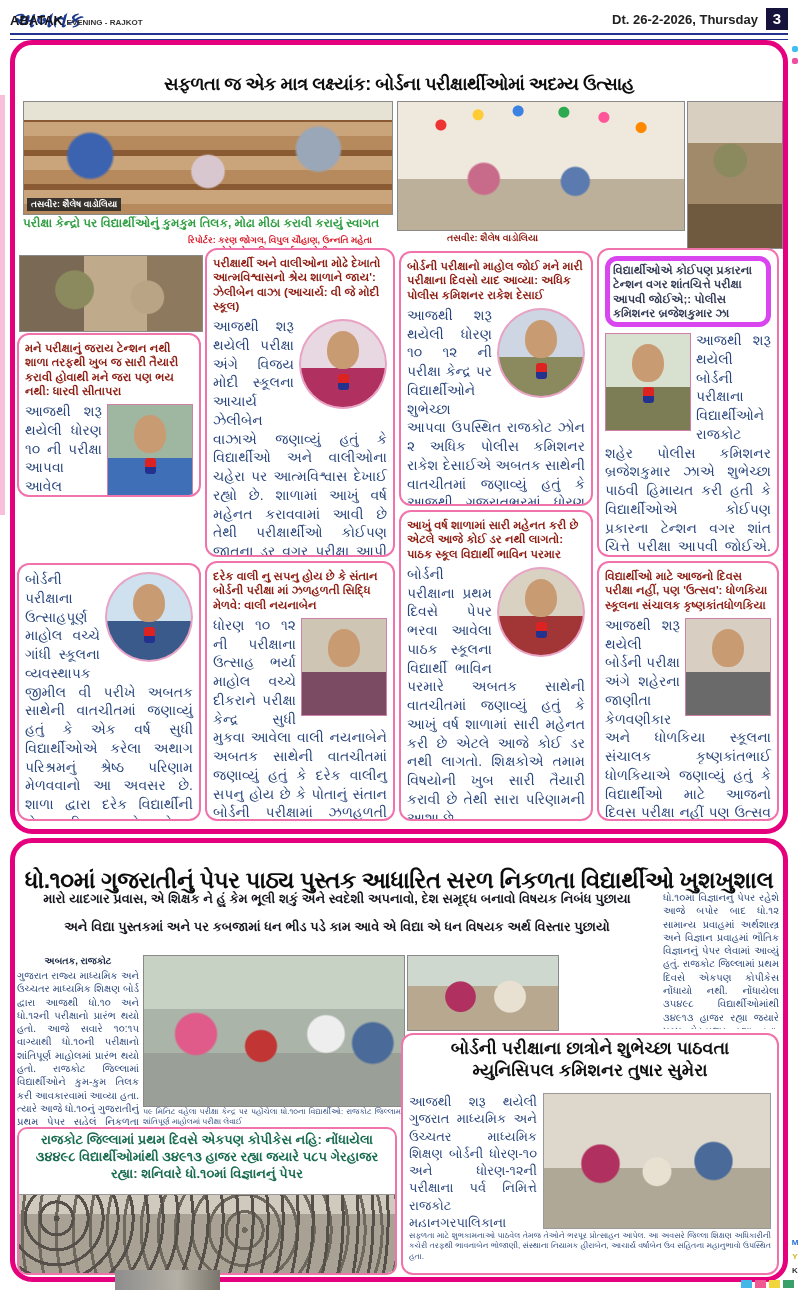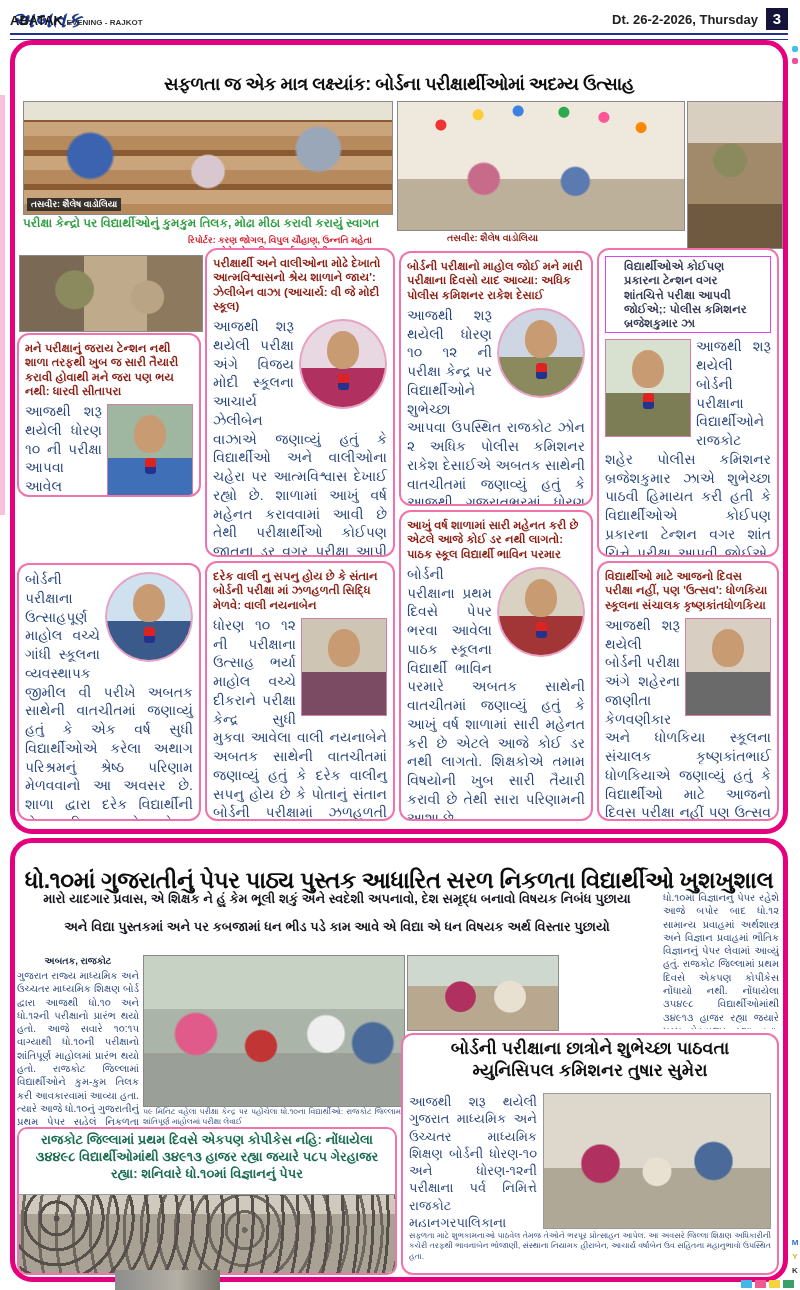--- a/index.html
+++ b/index.html
@@ -50,21 +50,21 @@
       radial-gradient(circle at 45% 40%,#8a8a5e 0 16%,transparent 17%),
       linear-gradient(180deg,#d8cfc0 0 28%,#a08a6a 28% 70%,#6f5a40 70%);}
   .photo-handout{left:4px;top:210px;width:182px;height:75px;background:
       radial-gradient(circle at 30% 45%,#8a8a5e 0 14%,transparent 15%),
       radial-gradient(circle at 70% 55%,#b9a585 0 12%,transparent 13%),
       linear-gradient(90deg,#7a6a55 0 35%,#bfab8b 35% 70%,#8d7a5e 70%);}
   
   .abox{position:absolute;border:2px solid #f173ac;border-radius:12px;background:#fff;
         padding:5px 6px;overflow:hidden;box-sizing:border-box;}
   .ah{font-size:11.5px;font-weight:800;color:#8e1d12;text-align:left;line-height:1.24;margin:1px 0 4px;}
-  .ah.boxed{color:#333a55;border:1px solid #d946ef;border-radius:0;padding:2px 18px;}
+  .ah.boxed{color:#333a55;border:5px solid #d946ef;border-radius:12px;padding:2px 3px;}
   .ab{font-size:14px;color:#27447c;text-align:justify;line-height:1.34;margin:0;}
   .portrait{float:right;width:84px;height:96px;margin:2px 0 2px 5px;border:1px solid #cf7fa8;}
   .portrait.round{border-radius:50%;height:86px;border:2px solid #e8a3c4;}
   .portrait.left{float:left;margin:2px 5px 2px 0;}
   .portrait::before{content:"";display:block;width:32px;height:38px;margin:10px auto 0;
         background:#c89b72;border-radius:50% 50% 46% 46%;}
   .portrait.mic::after{content:"";display:block;width:11px;height:16px;margin:5px auto 0;
         background:linear-gradient(180deg,#d22 55%,#23318f 55%);border-radius:3px;}
   .p-girl{background:linear-gradient(180deg,#9fb7a0 55%,#3f6fb7 55%);}
   .p-woman1{background:linear-gradient(180deg,#e8d8e2 55%,#b03060 55%);}

